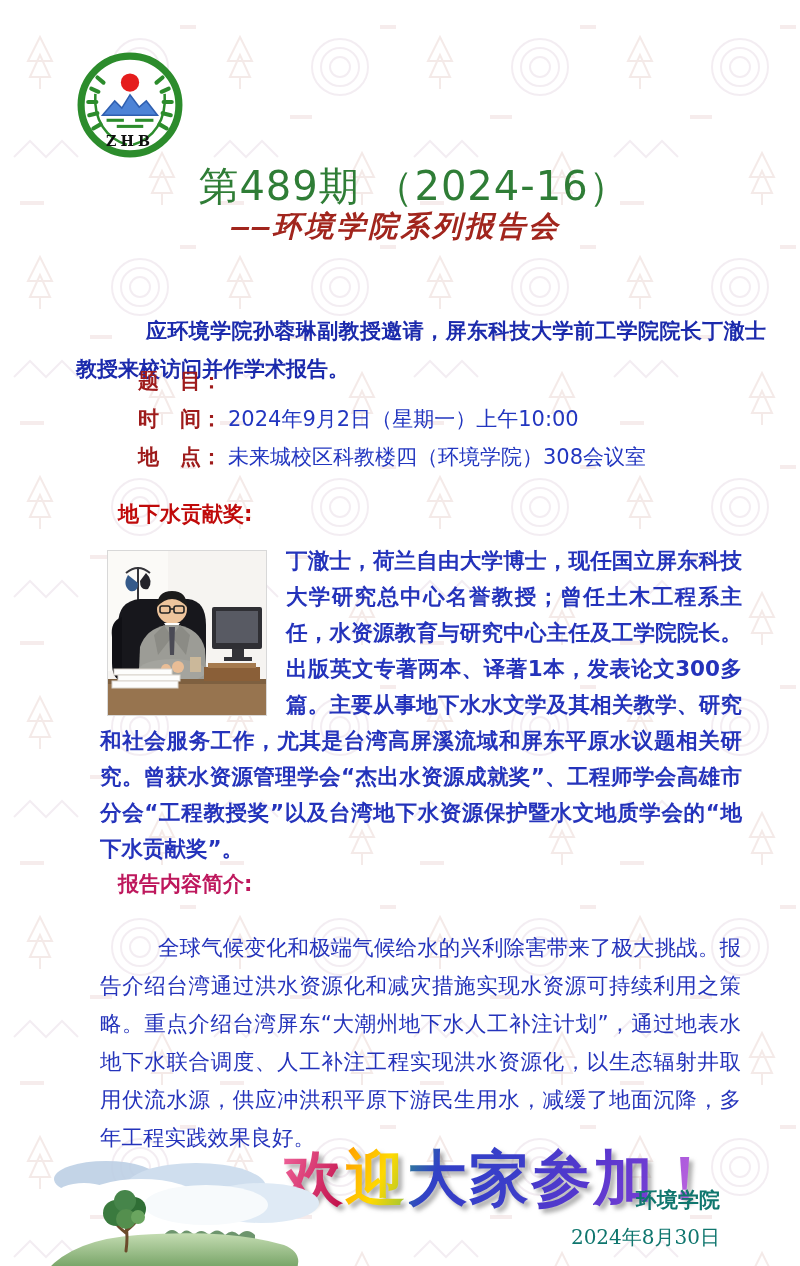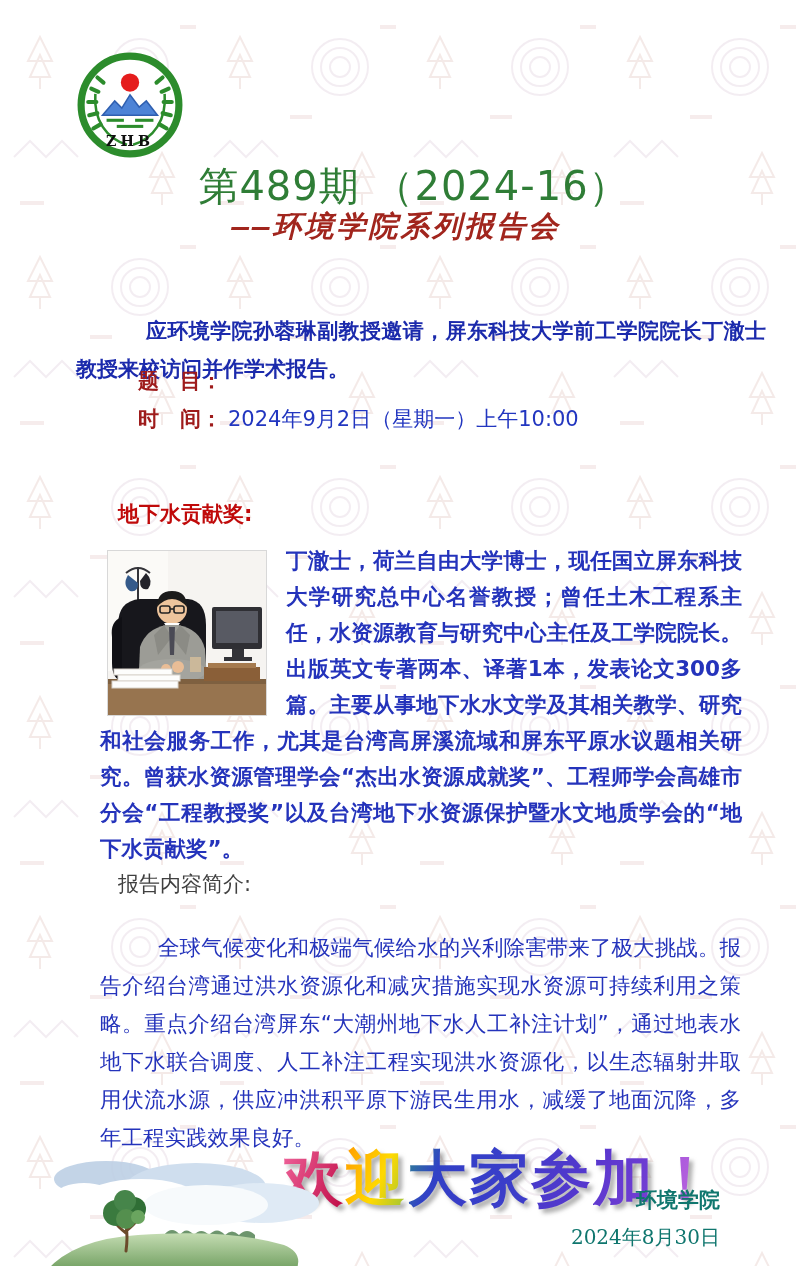--- a/index.html
+++ b/index.html
@@ -44,21 +44,21 @@
   .bio{
     left:100px;top:536px;width:642px;font-size:21.5px;line-height:36px;
     color:#2433bb;text-align:justify;font-weight:700;
   }
   .photo{
     float:left;width:158px;height:164px;margin:8px 20px 6px 8px;
     box-shadow:0 0 0 1px #d8d8d8;
   }
 
   
-  .rphead{left:118px;top:864px;font-size:21px;line-height:26px;font-weight:400;color:#404040;}
+  .rphead{left:118px;top:864px;font-size:21px;line-height:26px;font-weight:700;color:#be185d;}
   .rpbody{
     left:100px;top:900px;width:641px;font-size:21.5px;line-height:38px;
     color:#2433bb;text-align:justify;text-indent:58px;font-weight:500;
   }
 
   
   .welcome{
     left:170px;top:1082px;width:660px;text-align:center;
     font-family:"DejaVu Serif",serif;font-weight:700;font-size:60px;line-height:78px;
     letter-spacing:2px;white-space:nowrap;
@@ -145,20 +145,24 @@
 
   <p class="abs intro">应环境学院孙蓉琳副教授邀请，屏东科技大学前工学院院长丁澈士教授来校访问并作学术报告。</p>
 
   <div class="abs inforows">
     <div class="inforow">
       <span class="inflabel">题　目：</span>
     </div>
     <div class="inforow">
       <span class="inflabel">时　间：</span>
       <span class="infvalue">2024年9月2日（星期一）上午10:00</span>
+    </div>
+    <div class="inforow">
+      <span class="inflabel">地　点：</span>
+      <span class="infvalue">未来城校区科教楼四（环境学院）308会议室</span>
     </div>
   </div>
 
   <div class="abs sphead">地下水贡献奖:</div>
   <div class="abs bio">
     <svg class="photo" viewBox="0 0 158 164" preserveAspectRatio="none" xmlns="http://www.w3.org/2000/svg">
       <rect width="158" height="164" fill="#f6f4f1"></rect>
       <rect x="0" y="0" width="60" height="120" fill="#fbfaf7"></rect>
       <g stroke="#34343a" stroke-width="2" fill="none">
         <line x1="30" y1="16" x2="30" y2="60"></line>

